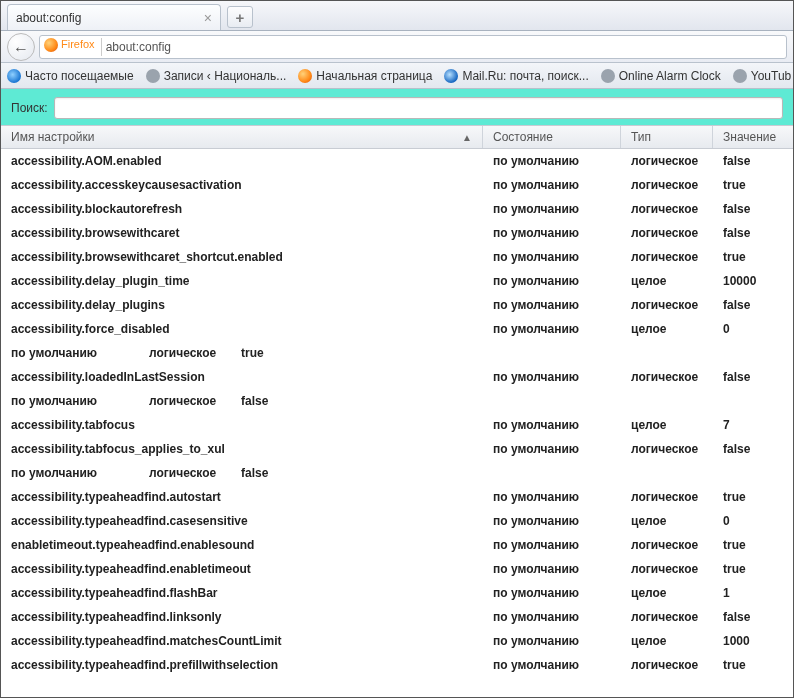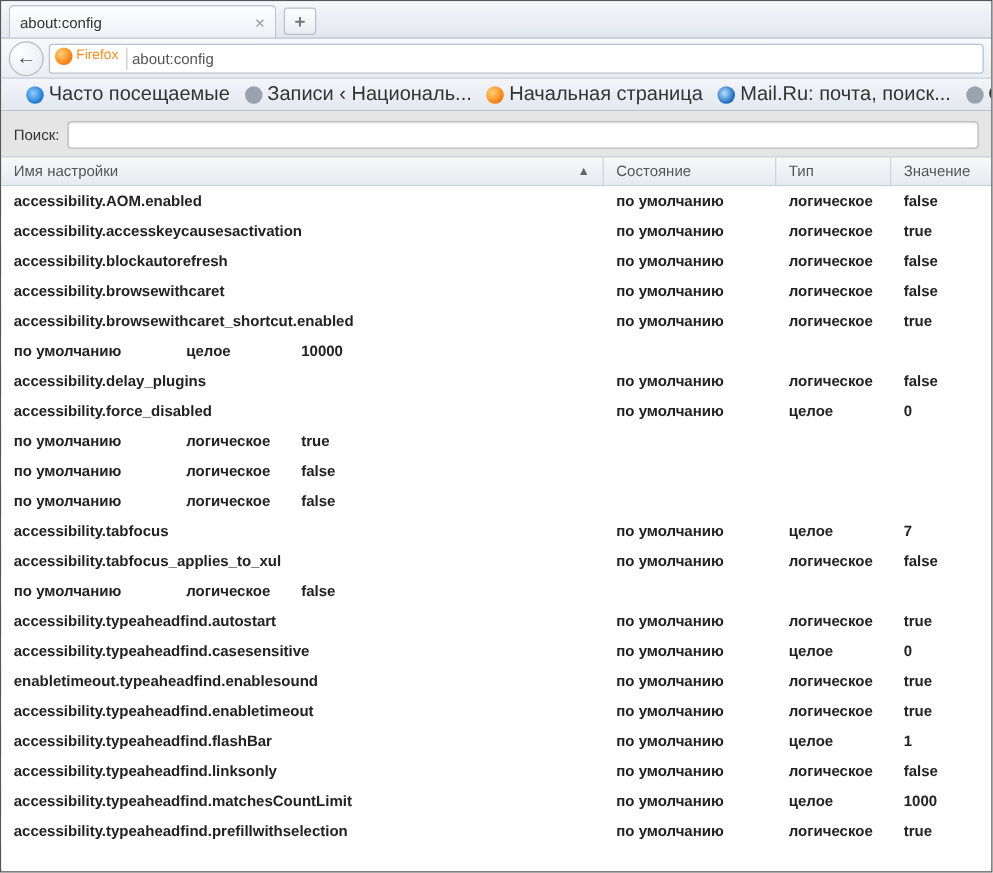--- a/index.html
+++ b/index.html
@@ -92,37 +92,37 @@
     background: radial-gradient(circle at 35% 35%, #ffd27a, #ff8a18 60%, #d84a0a);
   }
   .identity-label { color:#ff8a18; font-size:11px; }
   .url-text { color:#555; font-size:12px; }
   
   .bookmarks-bar {
     height: 26px;
     background: linear-gradient(to bottom,#f3f5f9,#e3e8ef);
     border-bottom:1px solid #b7c0cb;
     display:flex;align-items:center;
-    padding:0 20px;
+    padding:0 6px;
     gap:12px;
-    font-size:16px;
+    font-size:12px;
     color:#333;
     overflow:hidden;
     white-space:nowrap;
   }
   .bm-item { display:flex;align-items:center;gap:4px; cursor:pointer; }
   .bm-ico { width:14px;height:14px;border-radius:50%;background:#9aa3ad; flex:none; }
   .bm-ico.blue { background: radial-gradient(circle at 40% 40%, #8fd0ff, #1a76d2 70%); }
   .bm-ico.ff { background: radial-gradient(circle at 35% 35%, #ffd27a, #ff8a18 60%, #d84a0a); }
   .bm-ico.mail { background: radial-gradient(circle at 40% 40%, #b6e0ff, #1565c0 70%); }
   
   .search-row {
     padding: 8px 10px 6px 10px;
     display:flex;align-items:center;gap:6px;
-    background:#e5e5e5;
+    background:#5eead4;
     justify-content:center;
   }
   .search-row label { color:#333; font-size:12px; }
   .search-row input {
     flex:1;
     height:22px;
     border:1px solid #b8b8b8;
     border-radius:3px;
     padding:0 6px;
     font-size:12px;
@@ -267,20 +267,21 @@
       <div class="cell type">логическое</div>
       <div class="cell val">false</div>
     </div>
     <div class="row">
       <div class="cell name">accessibility.browsewithcaret_shortcut.enabled</div>
       <div class="cell state">по умолчанию</div>
       <div class="cell type">логическое</div>
       <div class="cell val">true</div>
     </div>
     <div class="row">
+      <div class="cell name">accessibility.delay_plugin_time</div>
       <div class="cell state">по умолчанию</div>
       <div class="cell type">целое</div>
       <div class="cell val">10000</div>
     </div>
     <div class="row">
       <div class="cell name">accessibility.delay_plugins</div>
       <div class="cell state">по умолчанию</div>
       <div class="cell type">логическое</div>
       <div class="cell val">false</div>
     </div>
@@ -289,20 +290,21 @@
       <div class="cell state">по умолчанию</div>
       <div class="cell type">целое</div>
       <div class="cell val">0</div>
     </div>
     <div class="row">
       <div class="cell state">по умолчанию</div>
       <div class="cell type">логическое</div>
       <div class="cell val">true</div>
     </div>
     <div class="row">
+      <div class="cell name">accessibility.loadedInLastSession</div>
       <div class="cell state">по умолчанию</div>
       <div class="cell type">логическое</div>
       <div class="cell val">false</div>
     </div>
     <div class="row">
       <div class="cell state">по умолчанию</div>
       <div class="cell type">логическое</div>
       <div class="cell val">false</div>
     </div>
     <div class="row">

